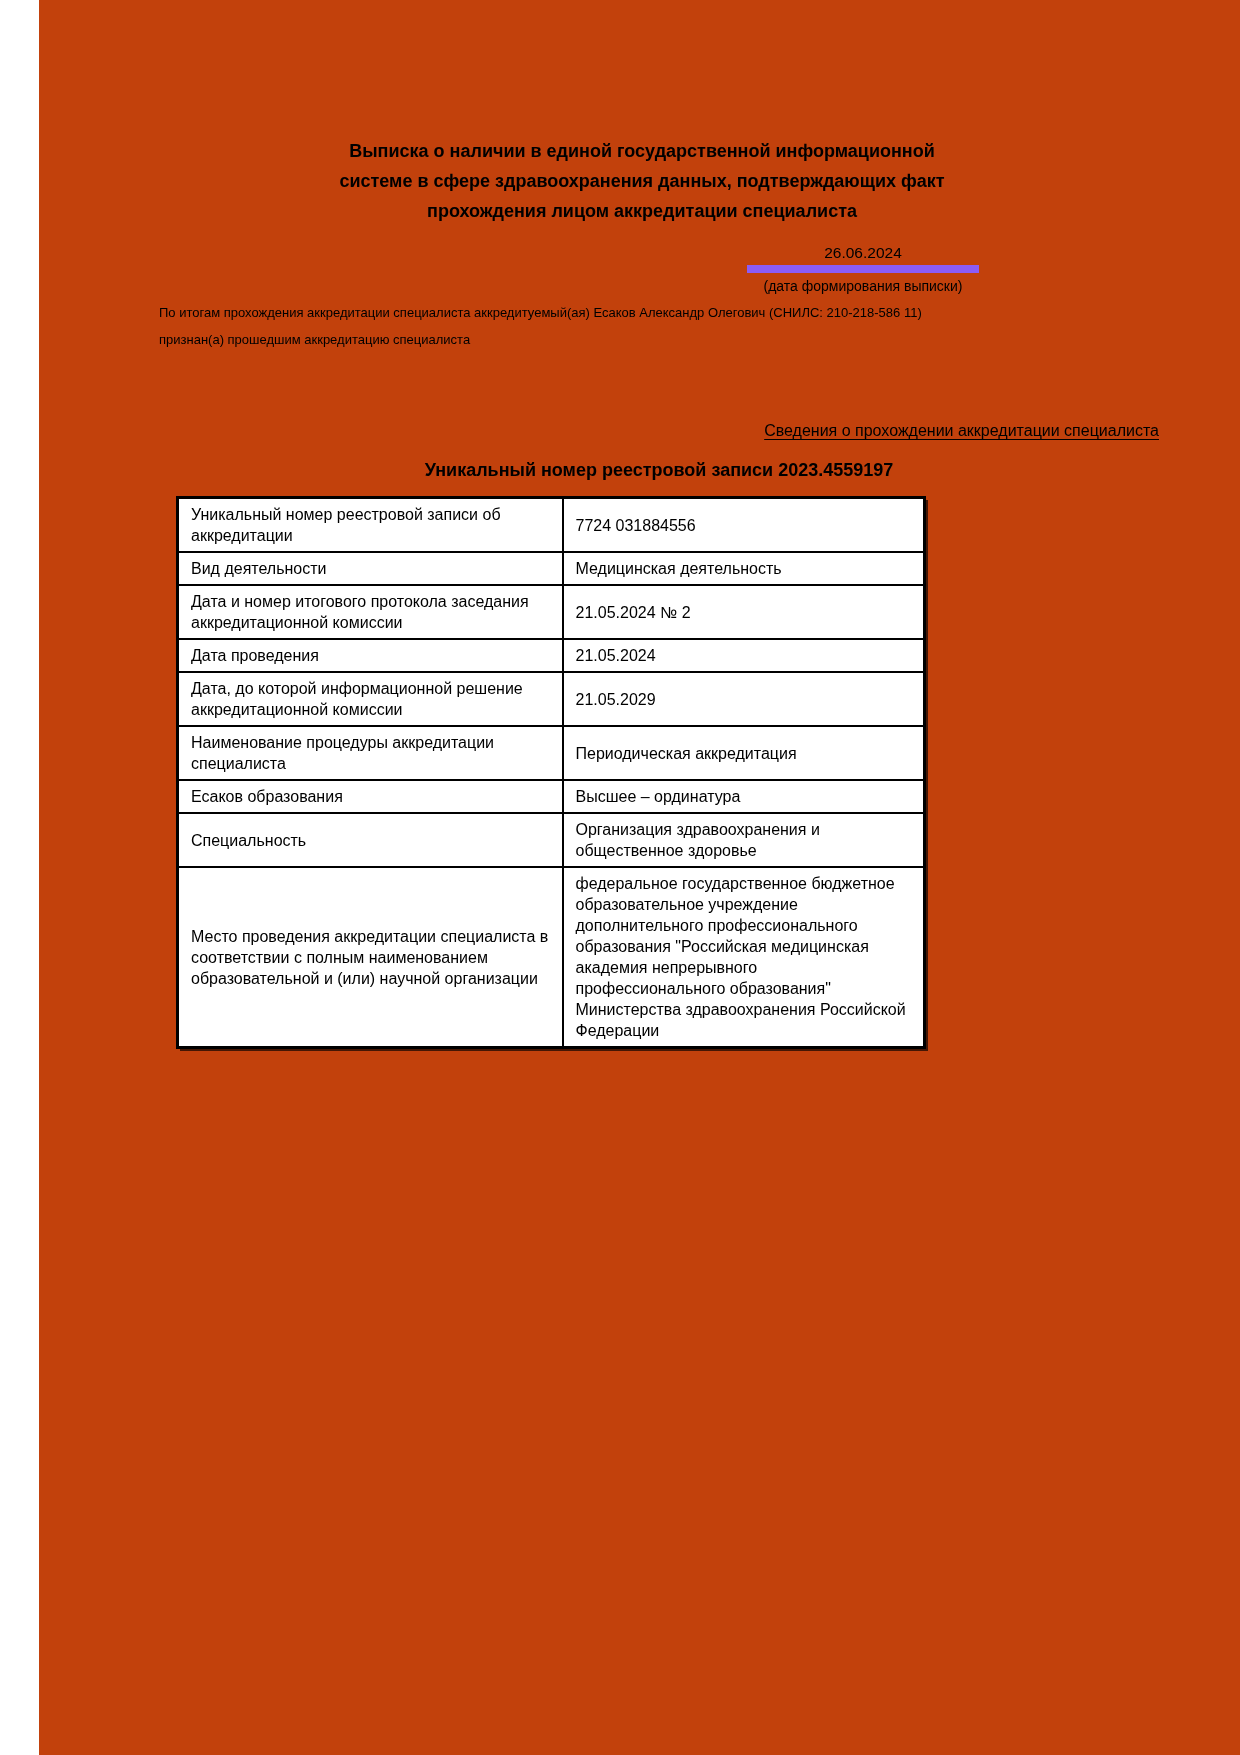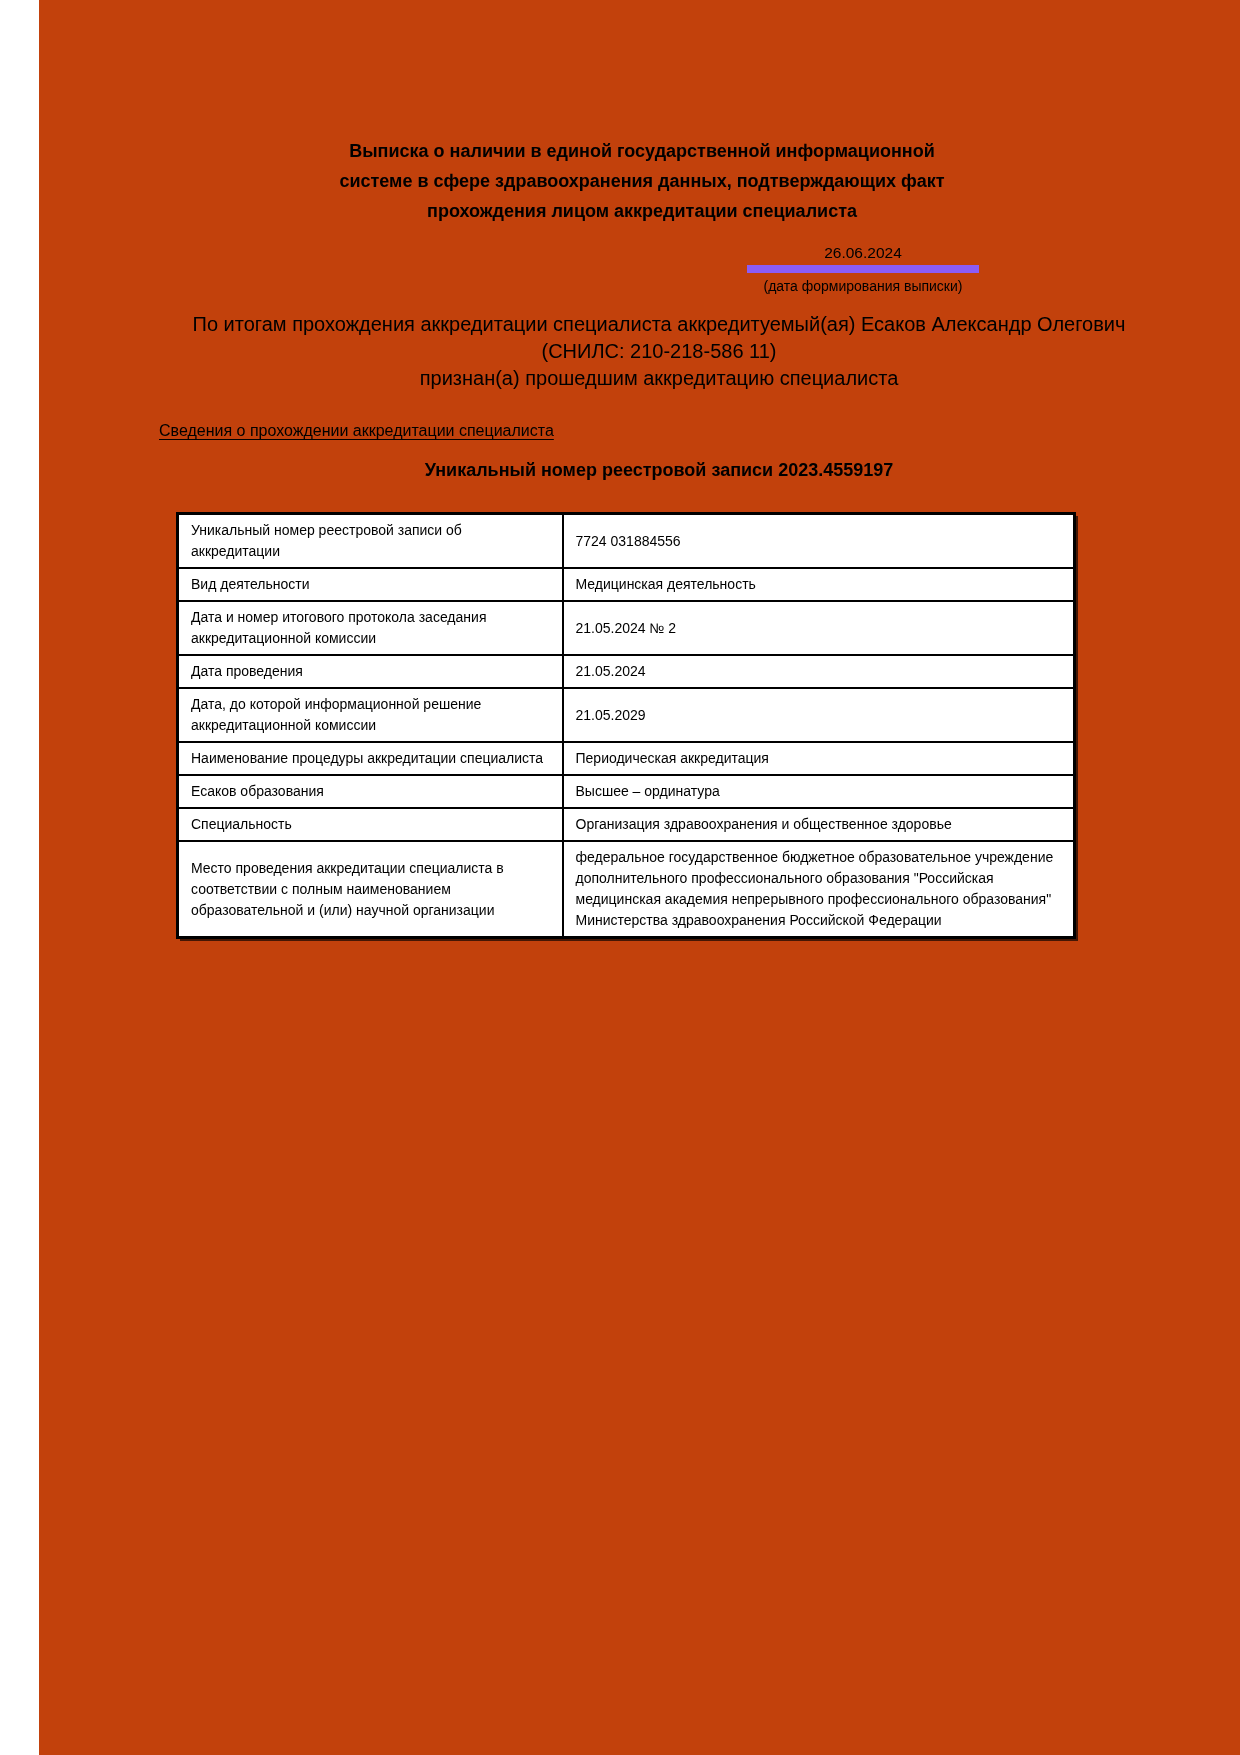--- a/index.html
+++ b/index.html
@@ -42,54 +42,53 @@
     border-bottom: 8px solid #8b5cf6;
   }
   .date-caption {
     font-size: 14px;
     line-height: 17px;
     padding-top: 5px;
     white-space: nowrap;
   }
   .intro {
     position: absolute;
-    top: 311px;
+    top: 299px;
     left: 120px;
     width: 1000px;
-    text-align: center;
-    font-size: 20px;
+    font-size: 13px;
     line-height: 27px;
   }
   .section-heading {
     position: absolute;
     top: 421px;
     left: 120px;
     width: 1000px;
-    text-align: left;
+    text-align: right;
     font-size: 16px;
     line-height: 20px;
   }
   .section-heading .u { text-decoration: underline; text-underline-offset: 3px; }
   .registry-heading {
     position: absolute;
     top: 459px;
     left: 120px;
     width: 1000px;
     text-align: center;
     font-size: 18px;
     font-weight: bold;
     line-height: 22px;
   }
   table.acc-table {
     position: absolute;
-    top: 512px;
+    top: 496px;
     left: 137px;
-    width: 900px;
+    width: 750px;
     border-collapse: collapse;
-    font-size: 14px;
+    font-size: 16px;
     line-height: 21px;
     border: 3px solid #000000;
     box-shadow: 3px 3px 0 -1px rgba(0,0,0,0.65);
     background: #ffffff;
   }
   table.acc-table td {
     border: 2px solid #000000;
     padding: 5px 12px;
     vertical-align: middle;
   }

